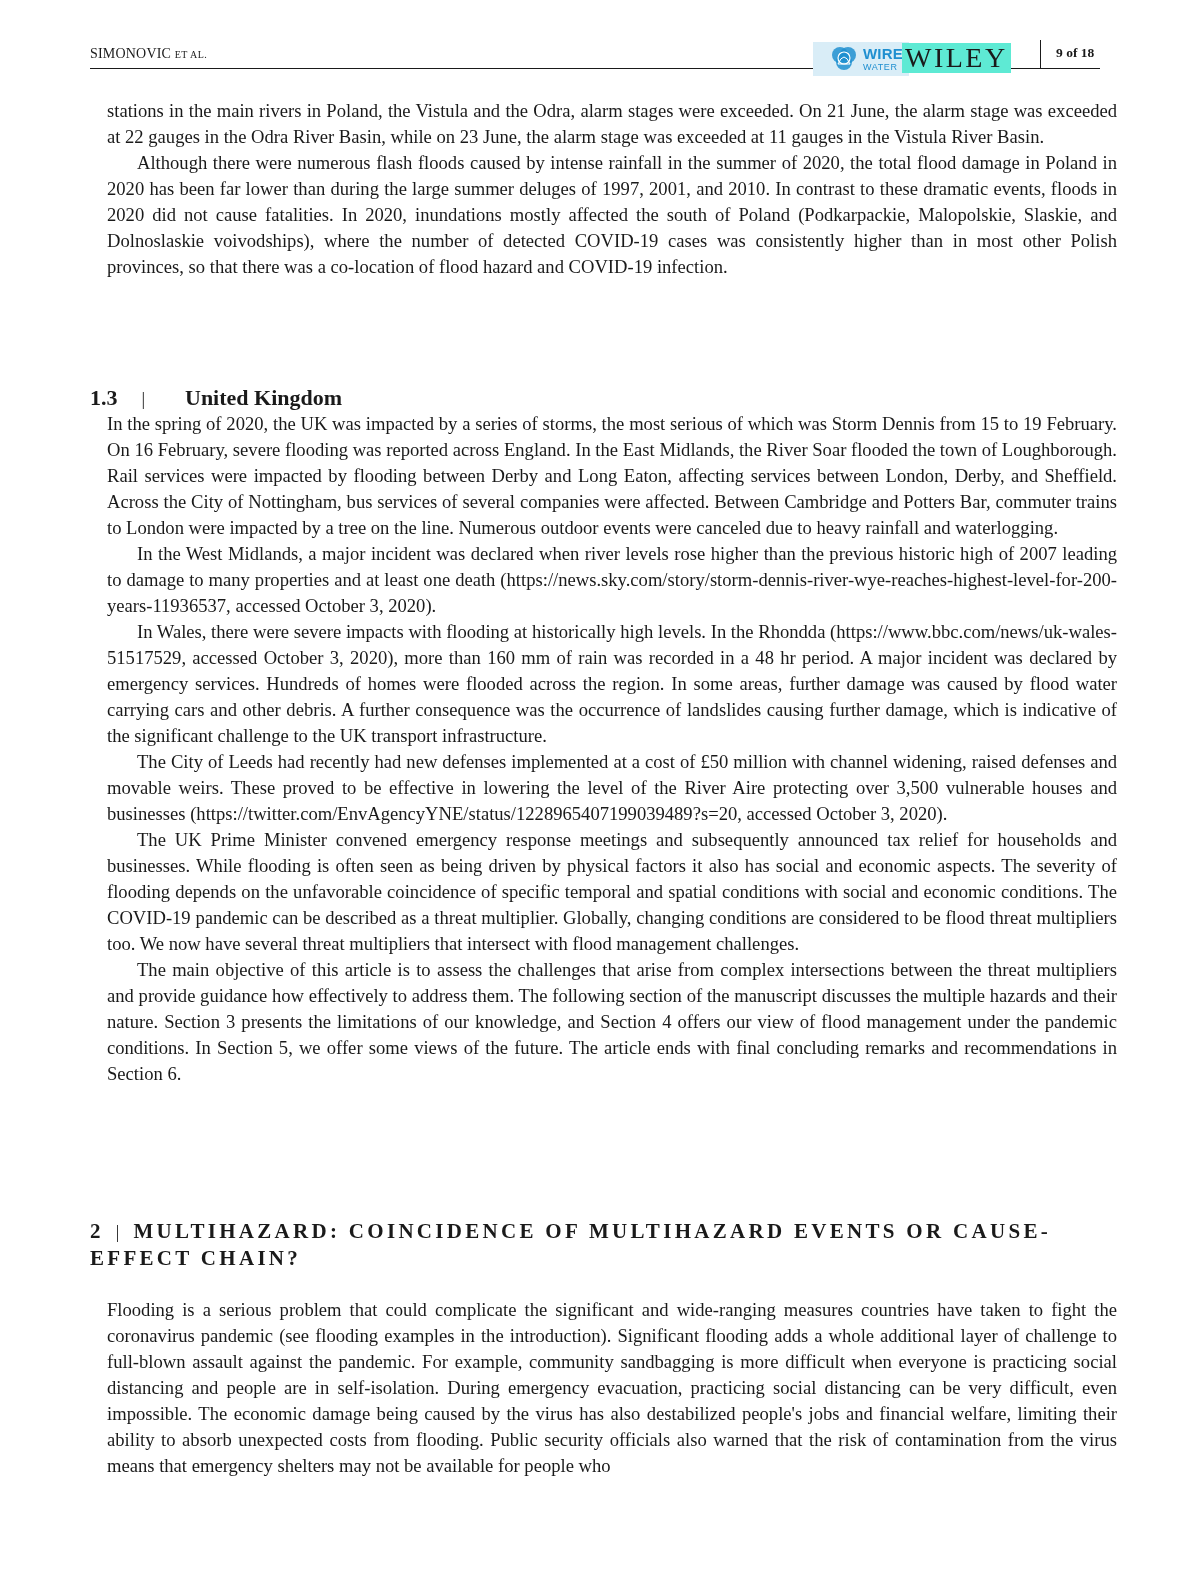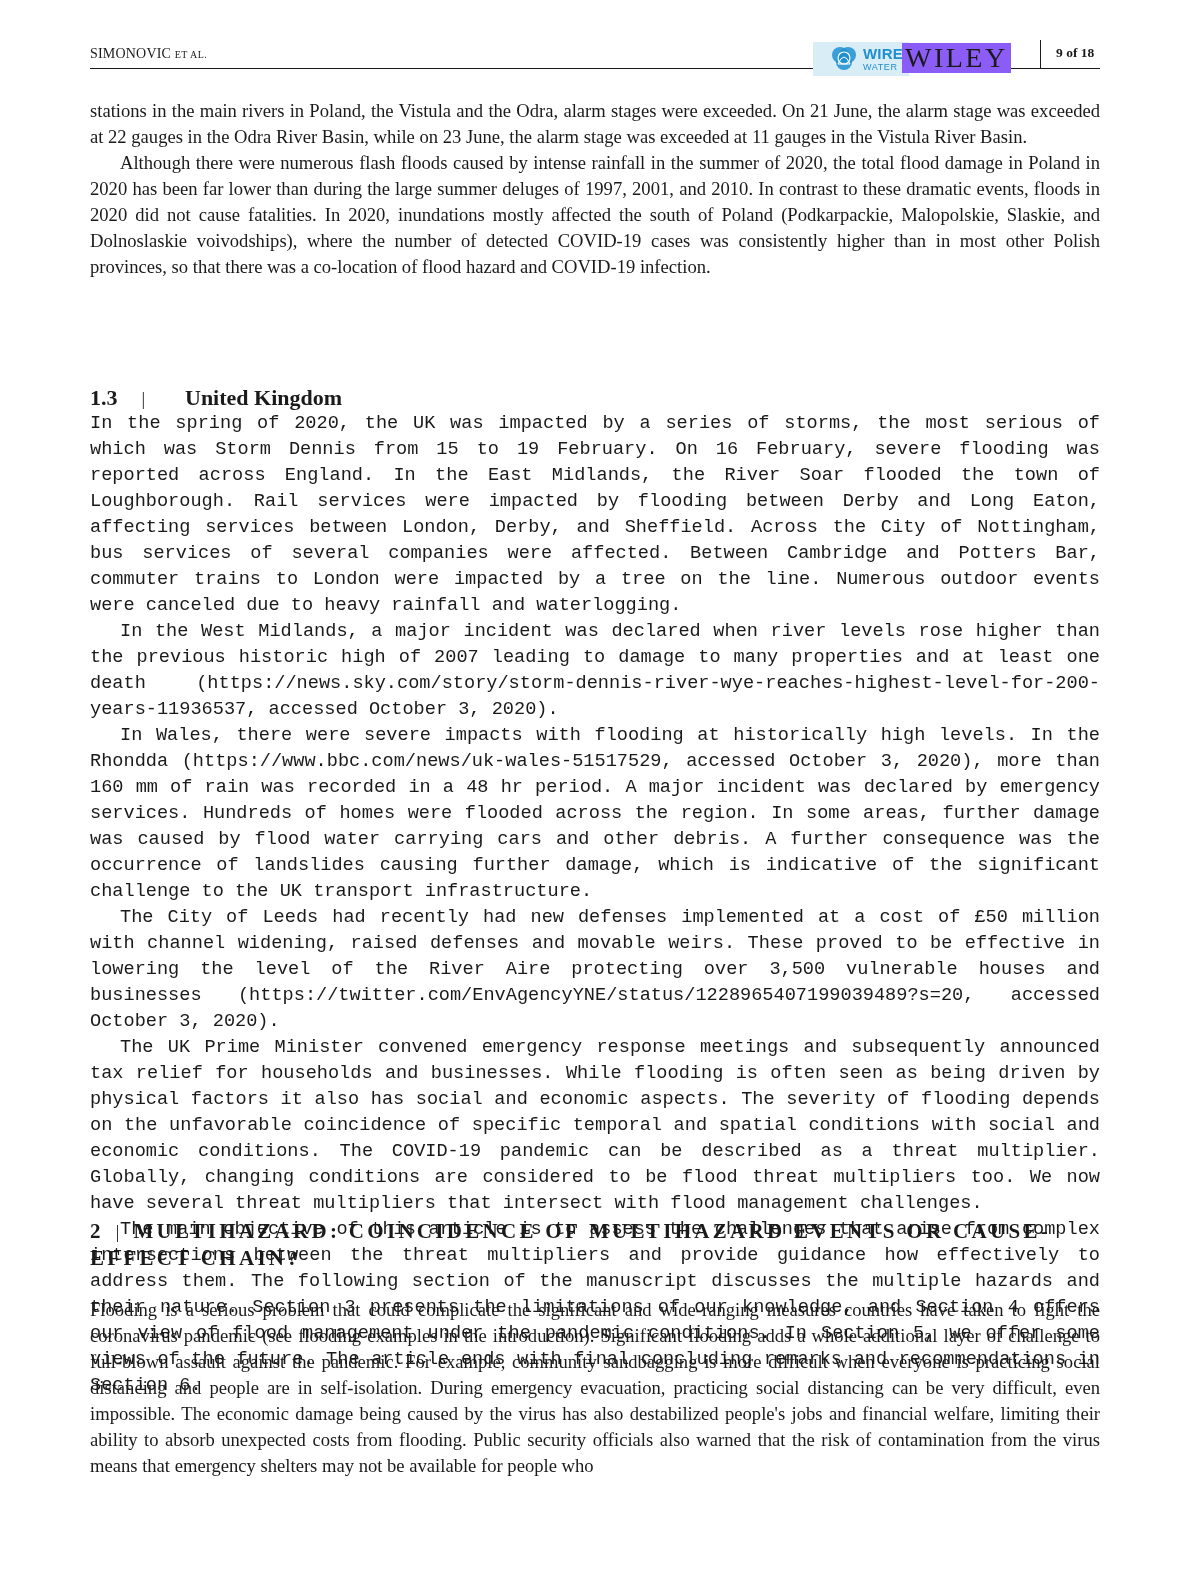--- a/index.html
+++ b/index.html
@@ -78,21 +78,21 @@
       margin-top: 2px;
     }
     .wiley-logo {
       position: absolute;
       left: 812px;
       top: 5px;
       font-family: "Liberation Serif", "DejaVu Serif", serif;
       font-size: 28px;
       letter-spacing: 2.5px;
       color: #1a1a1a;
-      background: #8b5cf6;
+      background: #5eead4;
       padding: 0 3px;
       z-index: 2;
       line-height: 30px;
     }
     .page-sep {
       position: absolute;
       left: 950px;
       top: 2px;
       width: 1px;
       height: 28px;
@@ -101,21 +101,21 @@
     .page-num {
       position: absolute;
       left: 966px;
       top: 7px;
       font-weight: bold;
       font-size: 13.5px;
     }
 
     .body-text {
       position: absolute;
-      left: 90px;
+      left: 107px;
       width: 1010px;
       font-size: 18.6px;
       line-height: 26px;
       text-align: justify;
     }
     .body-text p {
       margin: 0;
     }
     .body-text p.indent {
       text-indent: 30px;
@@ -174,21 +174,21 @@
   <p>stations in the main rivers in Poland, the Vistula and the Odra, alarm stages were exceeded. On 21 June, the alarm stage was exceeded at 22 gauges in the Odra River Basin, while on 23 June, the alarm stage was exceeded at 11 gauges in the Vistula River Basin.</p>
   <p class="indent">Although there were numerous flash floods caused by intense rainfall in the summer of 2020, the total flood damage in Poland in 2020 has been far lower than during the large summer deluges of 1997, 2001, and 2010. In contrast to these dramatic events, floods in 2020 did not cause fatalities. In 2020, inundations mostly affected the south of Poland (Podkarpackie, Malopolskie, Slaskie, and Dolnoslaskie voivodships), where the number of detected COVID-19 cases was consistently higher than in most other Polish provinces, so that there was a co-location of flood hazard and COVID-19 infection.</p>
 </div>
 
 <div class="sec-heading" style="top:358px;">
   <span class="num">1.3</span>
   <span class="bar">|</span>
   <span>United Kingdom</span>
 </div>
 
-<div class="body-text" style="top:411px;font-family:Liberation Mono, monospace;">
+<div class="body-text" style="top:411px;">
   <p>In the spring of 2020, the UK was impacted by a series of storms, the most serious of which was Storm Dennis from 15 to 19 February. On 16 February, severe flooding was reported across England. In the East Midlands, the River Soar flooded the town of Loughborough. Rail services were impacted by flooding between Derby and Long Eaton, affecting services between London, Derby, and Sheffield. Across the City of Nottingham, bus services of several companies were affected. Between Cambridge and Potters Bar, commuter trains to London were impacted by a tree on the line. Numerous outdoor events were canceled due to heavy rainfall and waterlogging.</p>
   <p class="indent">In the West Midlands, a major incident was declared when river levels rose higher than the previous historic high of 2007 leading to damage to many properties and at least one death (https://news.sky.com/story/storm-dennis-river-wye-reaches-highest-level-for-200-years-11936537, accessed October 3, 2020).</p>
   <p class="indent">In Wales, there were severe impacts with flooding at historically high levels. In the Rhondda (https://www.bbc.com/news/uk-wales-51517529, accessed October 3, 2020), more than 160 mm of rain was recorded in a 48 hr period. A major incident was declared by emergency services. Hundreds of homes were flooded across the region. In some areas, further damage was caused by flood water carrying cars and other debris. A further consequence was the occurrence of landslides causing further damage, which is indicative of the significant challenge to the UK transport infrastructure.</p>
   <p class="indent">The City of Leeds had recently had new defenses implemented at a cost of £50 million with channel widening, raised defenses and movable weirs. These proved to be effective in lowering the level of the River Aire protecting over 3,500 vulnerable houses and businesses (https://twitter.com/EnvAgencyYNE/status/1228965407199039489?s=20, accessed October 3, 2020).</p>
   <p class="indent">The UK Prime Minister convened emergency response meetings and subsequently announced tax relief for households and businesses. While flooding is often seen as being driven by physical factors it also has social and economic aspects. The severity of flooding depends on the unfavorable coincidence of specific temporal and spatial conditions with social and economic conditions. The COVID-19 pandemic can be described as a threat multiplier. Globally, changing conditions are considered to be flood threat multipliers too. We now have several threat multipliers that intersect with flood management challenges.</p>
   <p class="indent">The main objective of this article is to assess the challenges that arise from complex intersections between the threat multipliers and provide guidance how effectively to address them. The following section of the manuscript discusses the multiple hazards and their nature. Section 3 presents the limitations of our knowledge, and Section 4 offers our view of flood management under the pandemic conditions. In Section 5, we offer some views of the future. The article ends with final concluding remarks and recommendations in Section 6.</p>
 </div>
 
 <div class="sec2-heading" style="top:1218px;">
   <span>2</span><span class="bar">|</span><span>MULTIHAZARD: COINCIDENCE OF MULTIHAZARD EVENTS OR CAUSE-EFFECT CHAIN?</span>

